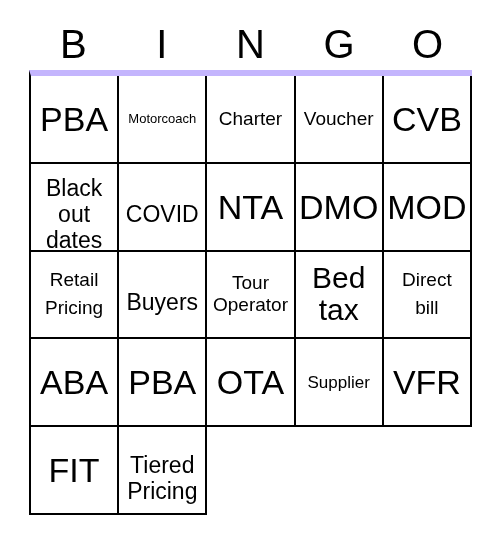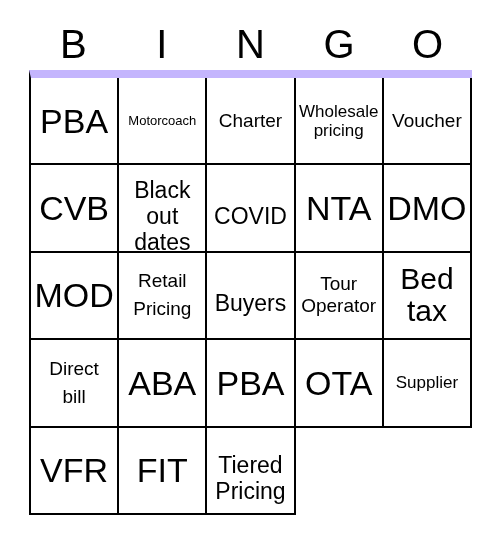--- a/index.html
+++ b/index.html
@@ -46,21 +46,21 @@
   }
 
   
   #grid {
     position: absolute;
     left: 29px;
     top: 70px;
     width: 443px;
     height: 445px;
     box-sizing: border-box;
-    border-top: 8px solid #c4b5fd;
+    border-top: 6px solid #c4b5fd;
     border-left: 2px solid #000;
     display: grid;
     grid-template-columns: repeat(5, 1fr);
     grid-template-rows: repeat(5, 1fr);
     background: #ffffff;
   }
 
   .cell {
     box-sizing: border-box;
     border-right: 2px solid #000;
@@ -106,24 +106,20 @@
 
   <div id="grid">
       <div class="cell fs-xxl">
         <span class="cell-text">PBA</span>
       </div>
       <div class="cell fs-xxs">
         <span class="cell-text">Motorcoach</span>
       </div>
       <div class="cell fs-lg">
         <span class="cell-text">Charter</span>
-      </div>
-      <div class="cell fs-xs">
-        <span class="cell-text">Wholesale
-pricing</span>
       </div>
       <div class="cell fs-lg">
         <span class="cell-text">Voucher</span>
       </div>
       <div class="cell fs-xxl">
         <span class="cell-text">CVB</span>
       </div>
       <div class="cell fs-md">
         <span class="cell-text">Black
 out

